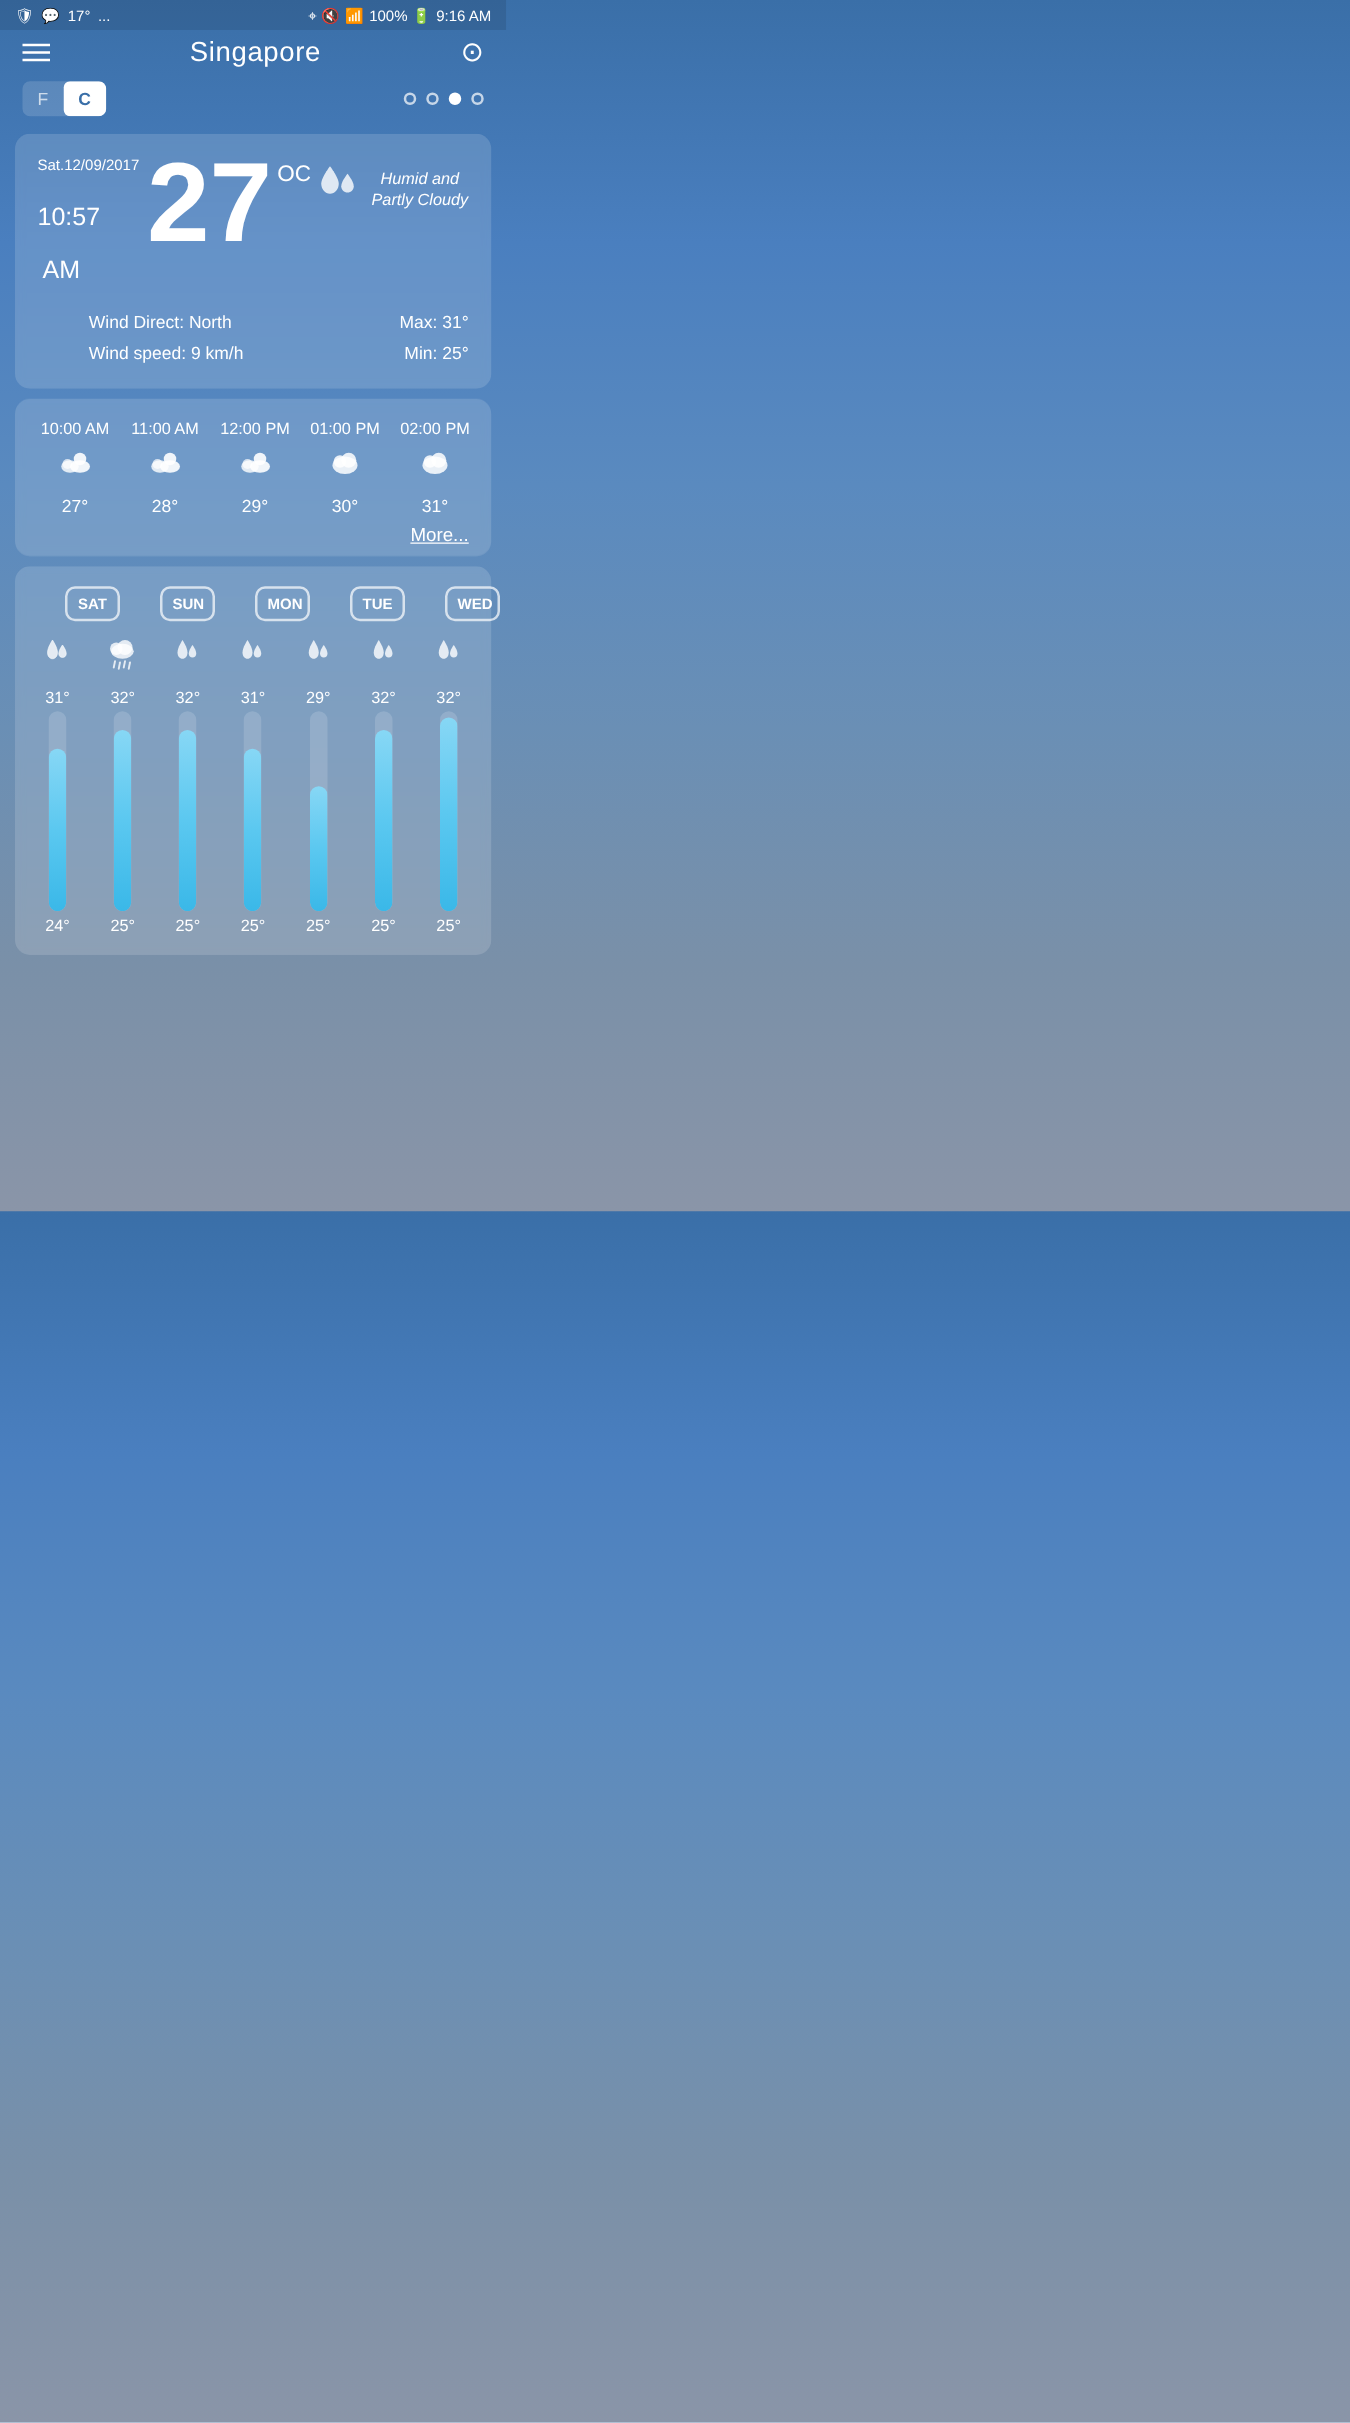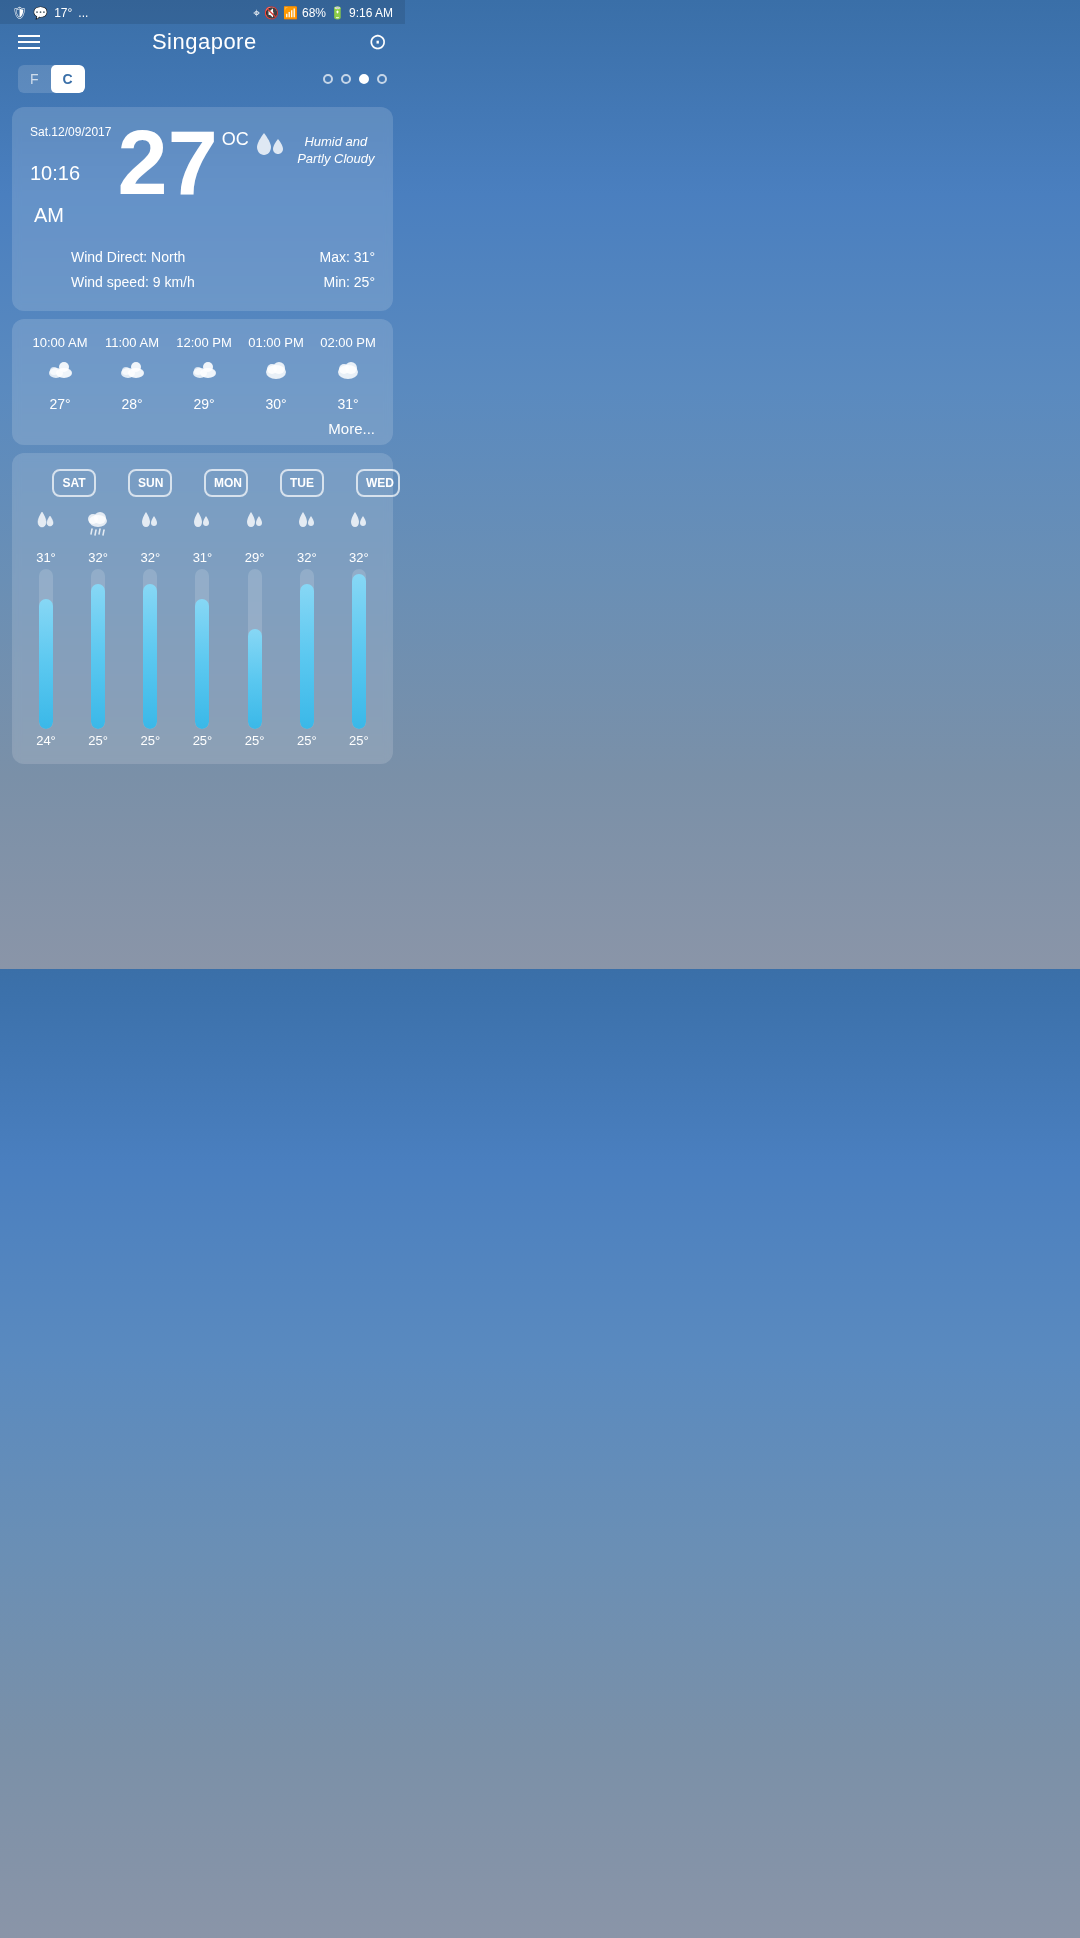--- a/index.html
+++ b/index.html
@@ -149,20 +149,21 @@
       padding: 0 6px;
     }
     .hourly-time { font-size: 13px; font-weight: 400; white-space: nowrap; }
     .hourly-icon { font-size: 22px; }
     .hourly-temp { font-size: 14px; font-weight: 400; }
     .more-link {
       text-align: right;
       padding: 8px 6px 0;
       font-size: 15px;
       cursor: pointer;
+      text-decoration: underline;
     }
 
     
     .weekly-card {
       margin: 0 12px 12px;
       background: rgba(255,255,255,0.15);
       border-radius: 12px;
       padding: 16px 8px 16px;
       backdrop-filter: blur(4px);
     }
@@ -240,21 +241,21 @@
   <div class="status-left">
     <span>🛡</span>
     <span>💬</span>
     <span>17°</span>
     <span>...</span>
   </div>
   <div class="status-right">
     <span>⌖</span>
     <span>🔇</span>
     <span>📶</span>
-    <span>68%</span>
+    <span>100%</span>
     <span>🔋</span>
     <span>9:16 AM</span>
   </div>
 </div>
 
 <div class="header">
   <div class="hamburger">
     <span></span>
       <span></span>
       <span></span>
@@ -274,21 +275,21 @@
     <div class="dot active"></div>
     <div class="dot"></div>
   </div>
 </div>
 
 <div class="weather-card">
   <div class="card-top">
     <div class="date-time">
       <div class="date">Sat.12/09/2017</div>
       <div class="time">
-        <span>10:16</span>
+        <span>10:57</span>
         <span style="font-size:20px; margin-left:4px;">AM</span>
       </div>
     </div>
 
     <div class="temp-section">
       <span class="temp-big">27</span>
       <span class="temp-unit-oc">OC</span>
     </div>
 
     <div class="condition-section">

